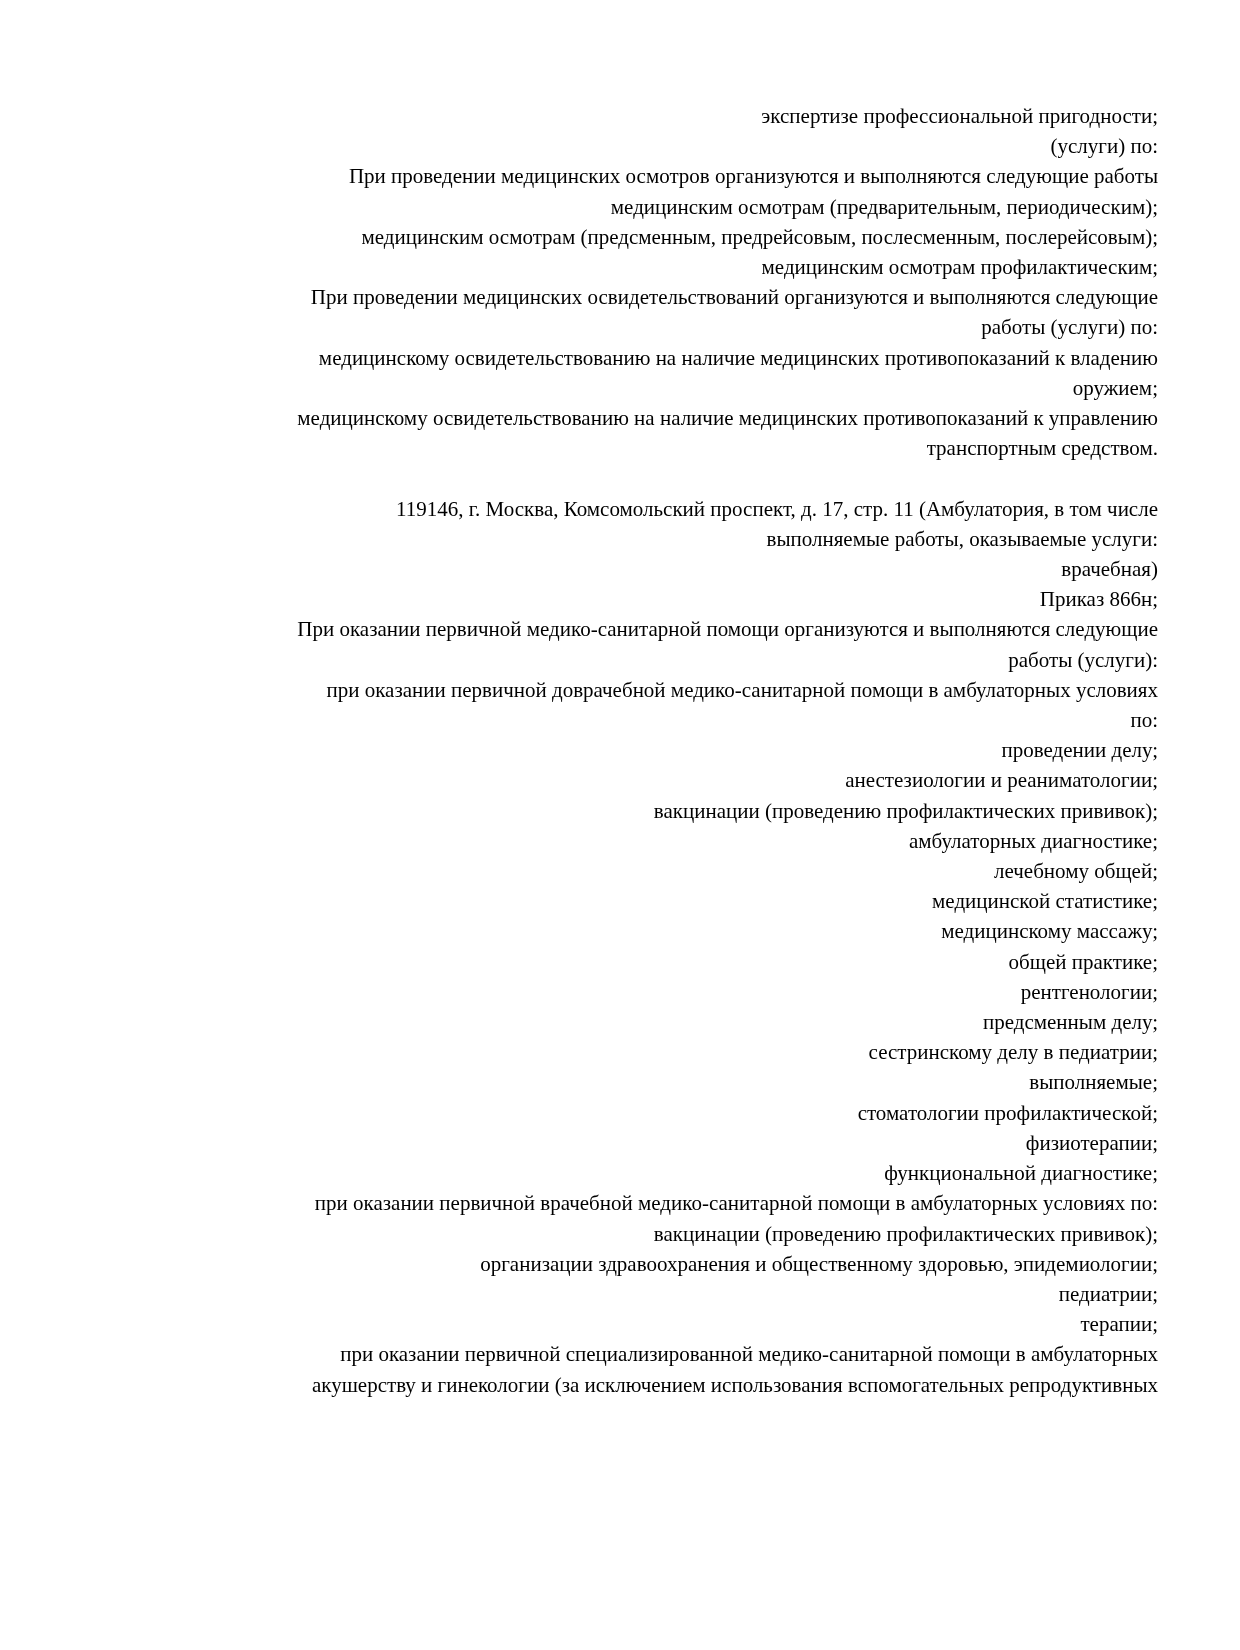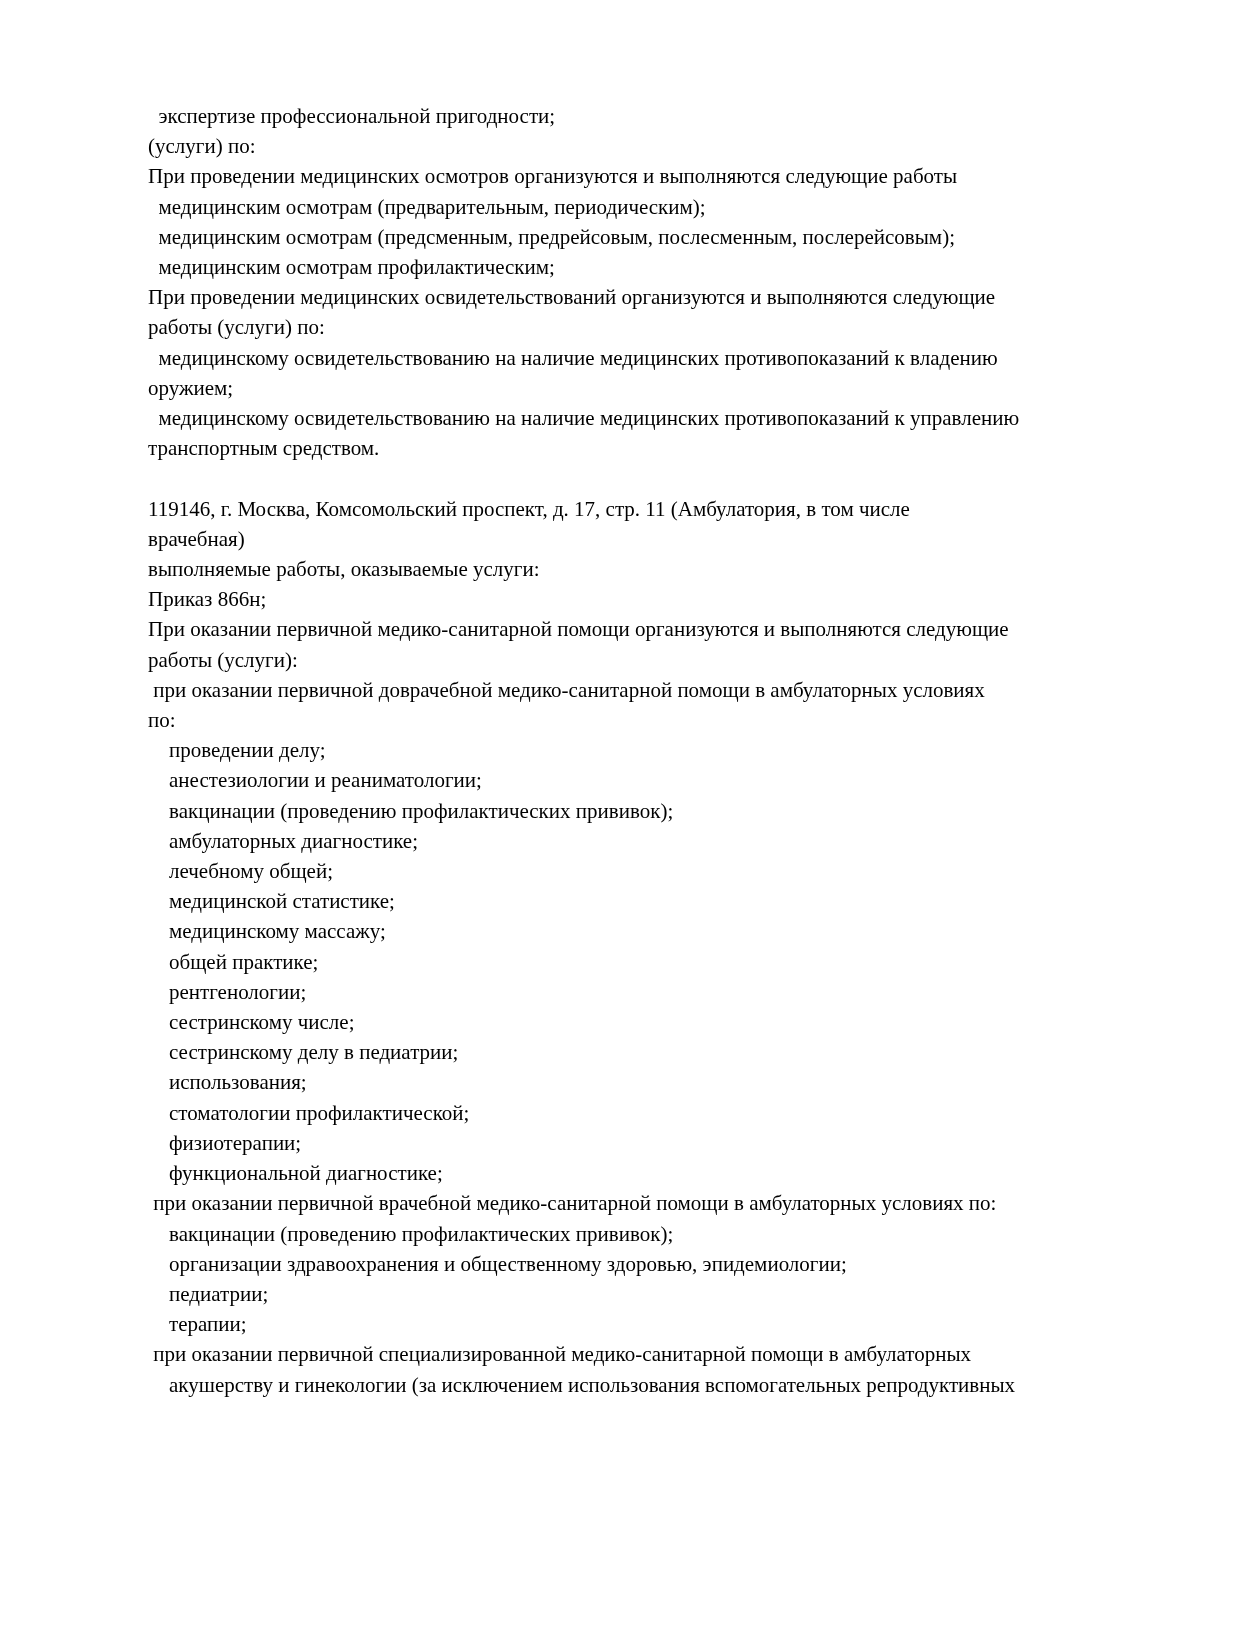--- a/index.html
+++ b/index.html
@@ -7,20 +7,21 @@
     padding: 0;
     background: #ffffff;
   }
   .page {
     position: relative;
     width: 1240px;
     height: 1650px;
     background: #ffffff;
     overflow: hidden;
     font-family: "Liberation Serif", "DejaVu Serif", serif;
+    text-align: right;
   }
   .doc {
     position: absolute;
     left: 148px;
     top: 101px;
     width: 1010px;
     color: #000000;
     font-size: 21px;
     line-height: 30.2px;
   }
@@ -41,39 +42,39 @@
     <div class="line">  медицинским осмотрам (предсменным, предрейсовым, послесменным, послерейсовым);</div>
     <div class="line">  медицинским осмотрам профилактическим;</div>
     <div class="line">При проведении медицинских освидетельствований организуются и выполняются следующие</div>
     <div class="line">работы (услуги) по:</div>
     <div class="line">  медицинскому освидетельствованию на наличие медицинских противопоказаний к владению</div>
     <div class="line">оружием;</div>
     <div class="line">  медицинскому освидетельствованию на наличие медицинских противопоказаний к управлению</div>
     <div class="line">транспортным средством.</div>
     <div class="line"></div>
     <div class="line">119146, г. Москва, Комсомольский проспект, д. 17, стр. 11 (Амбулатория, в том числе</div>
+    <div class="line">выполняемые работы, оказываемые услуги:</div>
     <div class="line">врачебная)</div>
-    <div class="line">выполняемые работы, оказываемые услуги:</div>
     <div class="line">Приказ 866н;</div>
     <div class="line">При оказании первичной медико-санитарной помощи организуются и выполняются следующие</div>
     <div class="line">работы (услуги):</div>
     <div class="line"> при оказании первичной доврачебной медико-санитарной помощи в амбулаторных условиях</div>
     <div class="line">по:</div>
     <div class="line">    проведении делу;</div>
     <div class="line">    анестезиологии и реаниматологии;</div>
     <div class="line">    вакцинации (проведению профилактических прививок);</div>
     <div class="line">    амбулаторных диагностике;</div>
     <div class="line">    лечебному общей;</div>
     <div class="line">    медицинской статистике;</div>
     <div class="line">    медицинскому массажу;</div>
     <div class="line">    общей практике;</div>
     <div class="line">    рентгенологии;</div>
-    <div class="line">    сестринскому числе;</div>
+    <div class="line">    предсменным делу;</div>
     <div class="line">    сестринскому делу в педиатрии;</div>
-    <div class="line">    использования;</div>
+    <div class="line">    выполняемые;</div>
     <div class="line">    стоматологии профилактической;</div>
     <div class="line">    физиотерапии;</div>
     <div class="line">    функциональной диагностике;</div>
     <div class="line"> при оказании первичной врачебной медико-санитарной помощи в амбулаторных условиях по:</div>
     <div class="line">    вакцинации (проведению профилактических прививок);</div>
     <div class="line">    организации здравоохранения и общественному здоровью, эпидемиологии;</div>
     <div class="line">    педиатрии;</div>
     <div class="line">    терапии;</div>
     <div class="line"> при оказании первичной специализированной медико-санитарной помощи в амбулаторных</div>
     <div class="line">    акушерству и гинекологии (за исключением использования вспомогательных репродуктивных</div>

